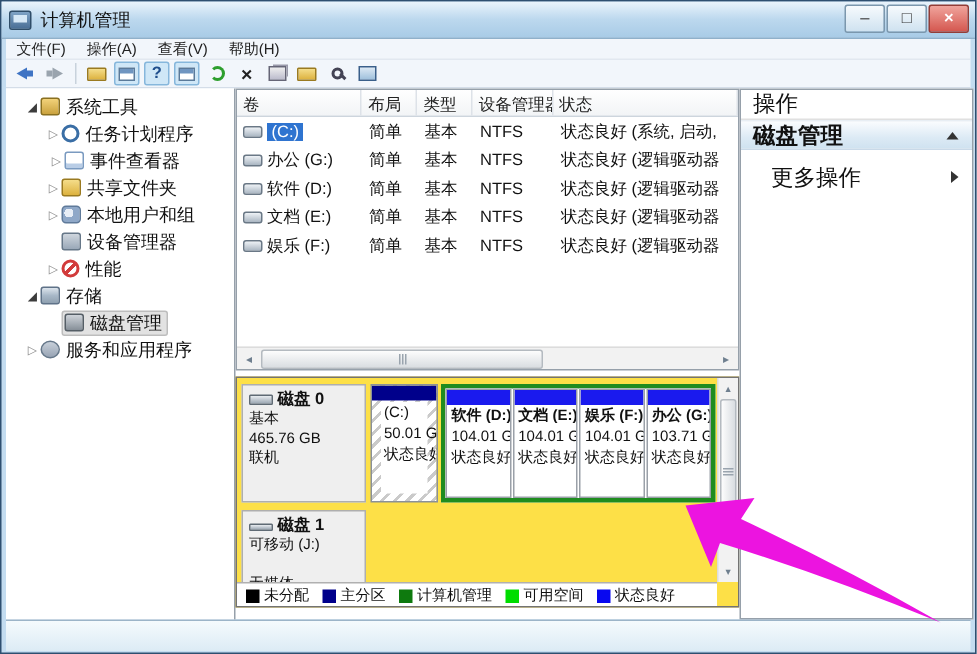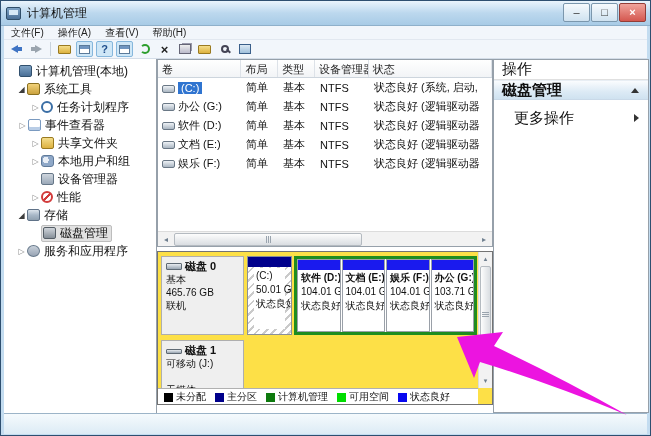--- a/index.html
+++ b/index.html
@@ -179,36 +179,31 @@
         <div class="tb-mag"></div>
       </div>
     <div class="tb">
         <div class="tb-set"></div>
       </div>
   </div>
 
   <div class="main">
 
     <div class="tree">
-      <div class="tnode" style="padding-left:4px">
-        <span class="exp"></span>
-          <span class="ticon ti-computer"></span>
-        <span>计算机管理(本地)</span>
-      </div>
       <div class="tnode" style="padding-left:12px">
         <span class="exp open"></span>
           <span class="ticon ti-tools"></span>
         <span>系统工具</span>
       </div>
       <div class="tnode" style="padding-left:26px">
         <span class="exp closed"></span>
           <span class="ticon ti-clock"></span>
         <span>任务计划程序</span>
       </div>
-      <div class="tnode" style="padding-left:13px">
+      <div class="tnode" style="padding-left:28px">
         <span class="exp closed"></span>
           <span class="ticon ti-doc"></span>
         <span>事件查看器</span>
       </div>
       <div class="tnode" style="padding-left:26px">
         <span class="exp closed"></span>
           <span class="ticon ti-folder"></span>
         <span>共享文件夹</span>
       </div>
       <div class="tnode" style="padding-left:26px">

